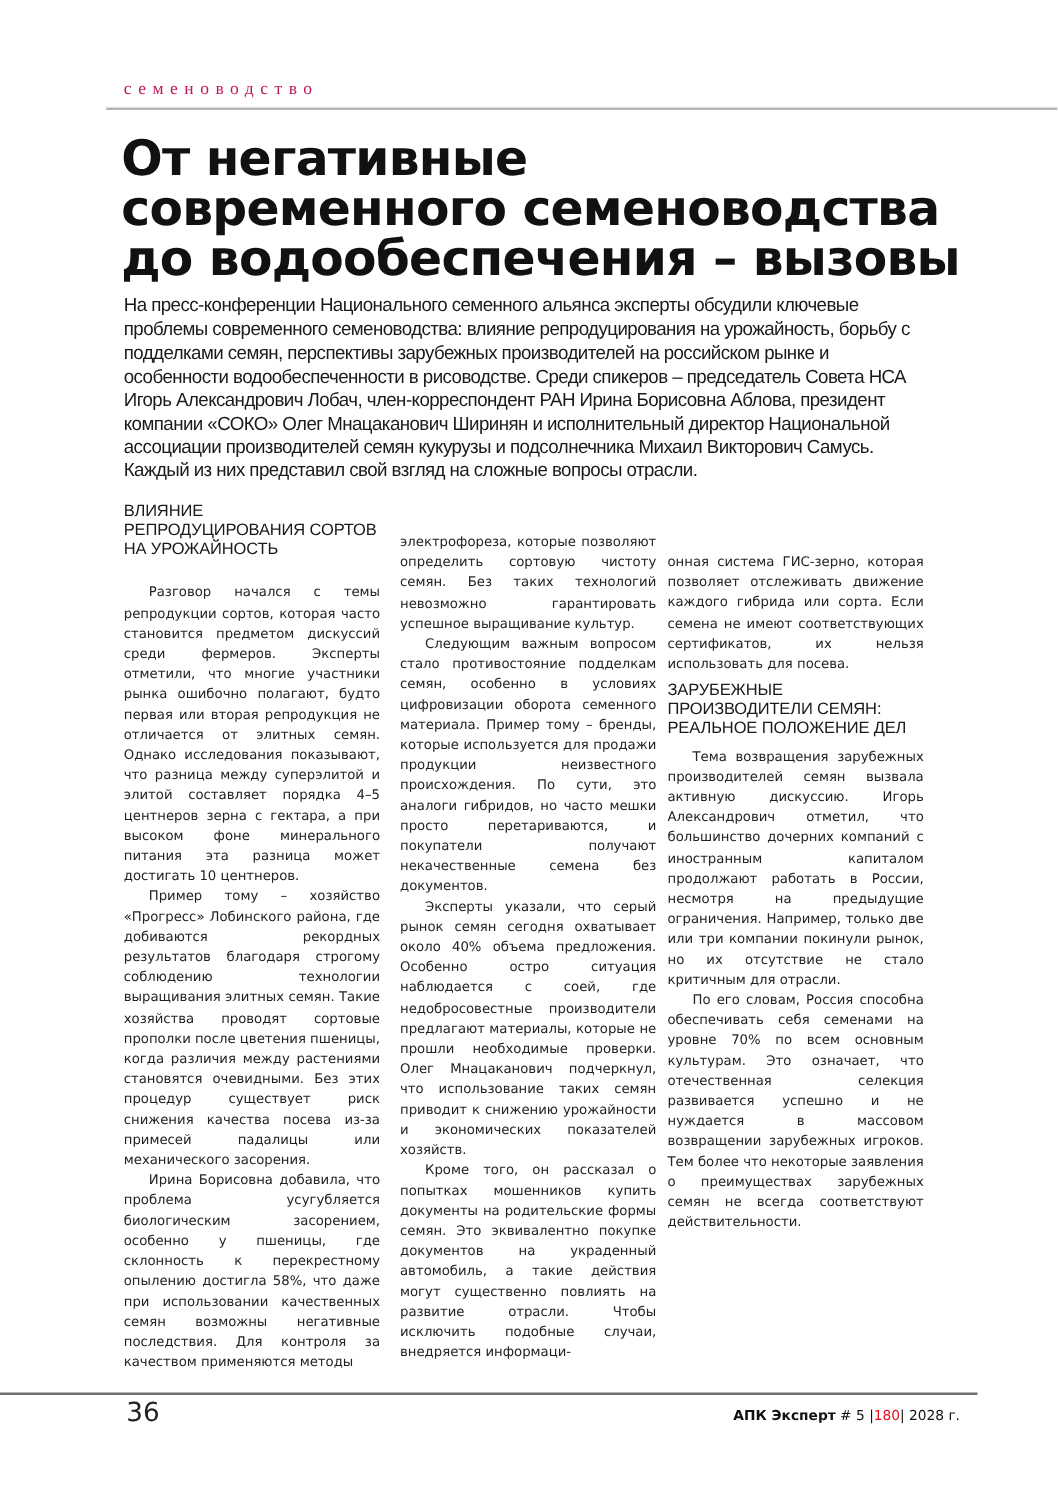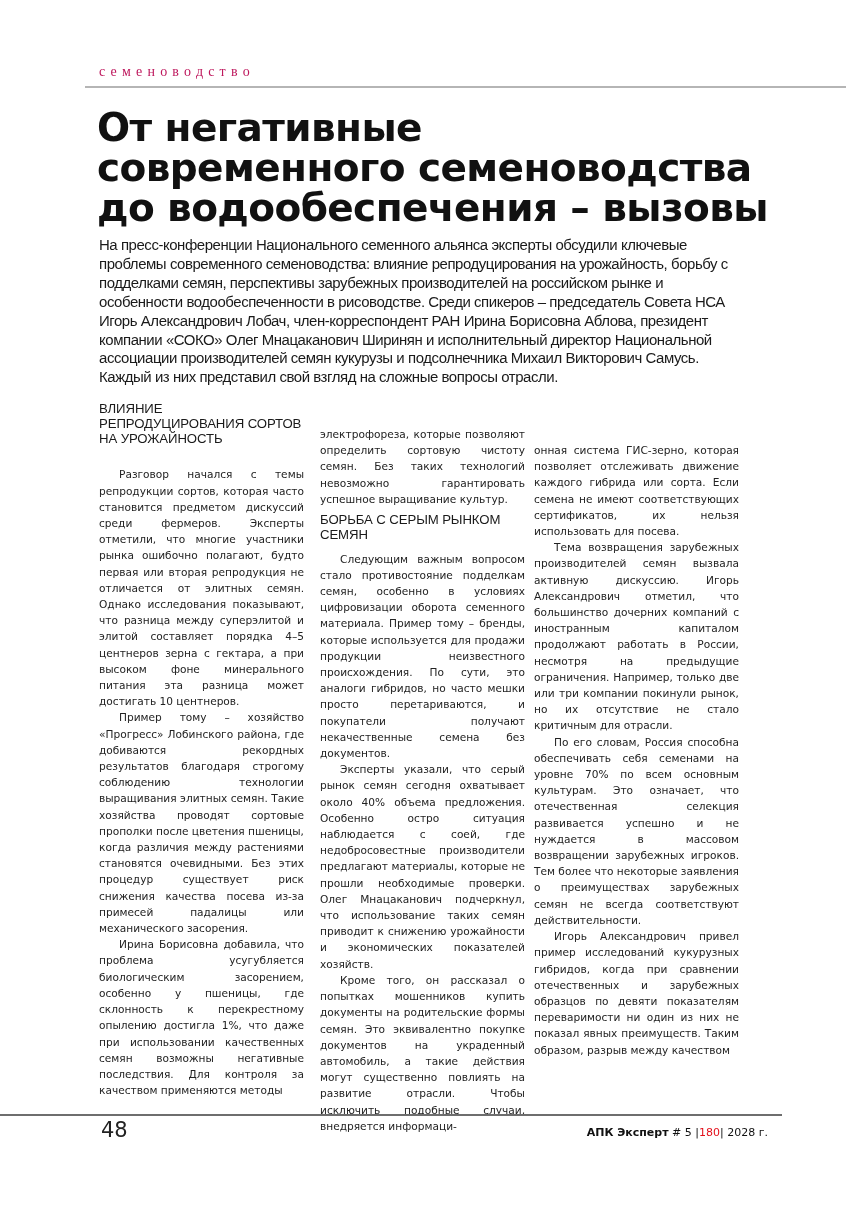--- a/index.html
+++ b/index.html
@@ -63,36 +63,35 @@
   <span>современного семеноводства</span>
   <span>до водообеспечения – вызовы</span>
 </h1>
 
 <p class="lead">На пресс-конференции Национального семенного альянса эксперты обсудили ключевые проблемы современного семеноводства: влияние репродуцирования на урожайность, борьбу с подделками семян, перспективы зарубежных производителей на российском рынке и особенности водообеспеченности в рисоводстве. Среди спикеров – председатель Совета НСА Игорь Александрович Лобач, член-корреспондент РАН Ирина Борисовна Аблова, президент компании «СОКО» Олег Мнацаканович Ширинян и исполнительный директор Национальной ассоциации производителей семян кукурузы и подсолнечника Михаил Викторович Самусь. Каждый из них представил свой взгляд на сложные вопросы отрасли.</p>
 
 <div class="col col1">
   <h2 class="lead-h">Влияние репродуцирования сортов на урожайность</h2>
   <p class="indent">Разговор начался с темы репродукции сортов, которая часто становится предметом дискуссий среди фермеров. Эксперты отметили, что многие участники рынка ошибочно полагают, будто первая или вторая репродукция не отличается от элитных семян. Однако исследования показывают, что разница между суперэлитой и элитой составляет порядка 4–5 центнеров зерна с гектара, а при высоком фоне минерального питания эта разница может достигать 10 центнеров.</p>
   <p class="indent">Пример тому – хозяйство «Прогресс» Лобинского района, где добиваются рекордных результатов благодаря строгому соблюдению технологии выращивания элитных семян. Такие хозяйства проводят сортовые прополки после цветения пшеницы, когда различия между растениями становятся очевидными. Без этих процедур существует риск снижения качества посева из-за примесей падалицы или механического засорения.</p>
-  <p class="indent">Ирина Борисовна добавила, что проблема усугубляется биологическим засорением, особенно у пшеницы, где склонность к перекрестному опылению достигла 1%, что даже при использовании качественных семян возможны негативные последствия. Для контроля за качеством применяются методы</p>
+  <p class="indent">Ирина Борисовна добавила, что проблема усугубляется биологическим засорением, особенно у пшеницы, где склонность к перекрестному опылению достигла 58%, что даже при использовании качественных семян возможны негативные последствия. Для контроля за качеством применяются методы</p>
 </div>
 
 <div class="col col2">
   <p class="cont">электрофореза, которые позволяют определить сортовую чистоту семян. Без таких технологий невозможно гарантировать успешное выращивание культур.</p>
-  <h2 class="gap-top">Борьба с серым рынком семян</h2>
   <p class="indent">Следующим важным вопросом стало противостояние подделкам семян, особенно в условиях цифровизации оборота семенного материала. Пример тому – бренды, которые используется для продажи продукции неизвестного происхождения. По сути, это аналоги гибридов, но часто мешки просто перетариваются, и покупатели получают некачественные семена без документов.</p>
   <p class="indent">Эксперты указали, что серый рынок семян сегодня охватывает около 40% объема предложения. Особенно остро ситуация наблюдается с соей, где недобросовестные производители предлагают материалы, которые не прошли необходимые проверки. Олег Мнацаканович подчеркнул, что использование таких семян приводит к снижению урожайности и экономических показателей хозяйств.</p>
   <p class="indent">Кроме того, он рассказал о попытках мошенников купить документы на родительские формы семян. Это эквивалентно покупке документов на украденный автомобиль, а такие действия могут существенно повлиять на развитие отрасли. Чтобы исключить подобные случаи, внедряется информаци-</p>
 </div>
 
 <div class="col col3">
   <p class="cont">онная система ГИС-зерно, которая позволяет отслеживать движение каждого гибрида или сорта. Если семена не имеют соответствующих сертификатов, их нельзя использовать для посева.</p>
+  <h2 class="gap-top">Зарубежные производители семян: реальное положение дел</h2>
   <p class="indent">Тема возвращения зарубежных производителей семян вызвала активную дискуссию. Игорь Александрович отметил, что большинство дочерних компаний с иностранным капиталом продолжают работать в России, несмотря на предыдущие ограничения. Например, только две или три компании покинули рынок, но их отсутствие не стало критичным для отрасли.</p>
   <p class="indent">По его словам, Россия способна обеспечивать себя семенами на уровне 70% по всем основным культурам. Это означает, что отечественная селекция развивается успешно и не нуждается в массовом возвращении зарубежных игроков. Тем более что некоторые заявления о преимуществах зарубежных семян не всегда соответствуют действительности.</p>
-  <p class="indent">Игорь Александрович привел пример исследований кукурузных гибридов, когда при сравнении отечественных и зарубежных образцов по девяти показателям переваримости ни один из них не показал явных преимуществ. Таким образом, разрыв между качеством</p>
 </div>
 
 <div class="bottom-rule"></div>
-<div class="page-num">48</div>
+<div class="page-num">36</div>
 <div class="issue">
   <span class="mag">АПК Эксперт</span>
   <span># 5 |</span><span class="red">180</span><span>| 2028 г.</span>
 </div>
 
 </body></html>

